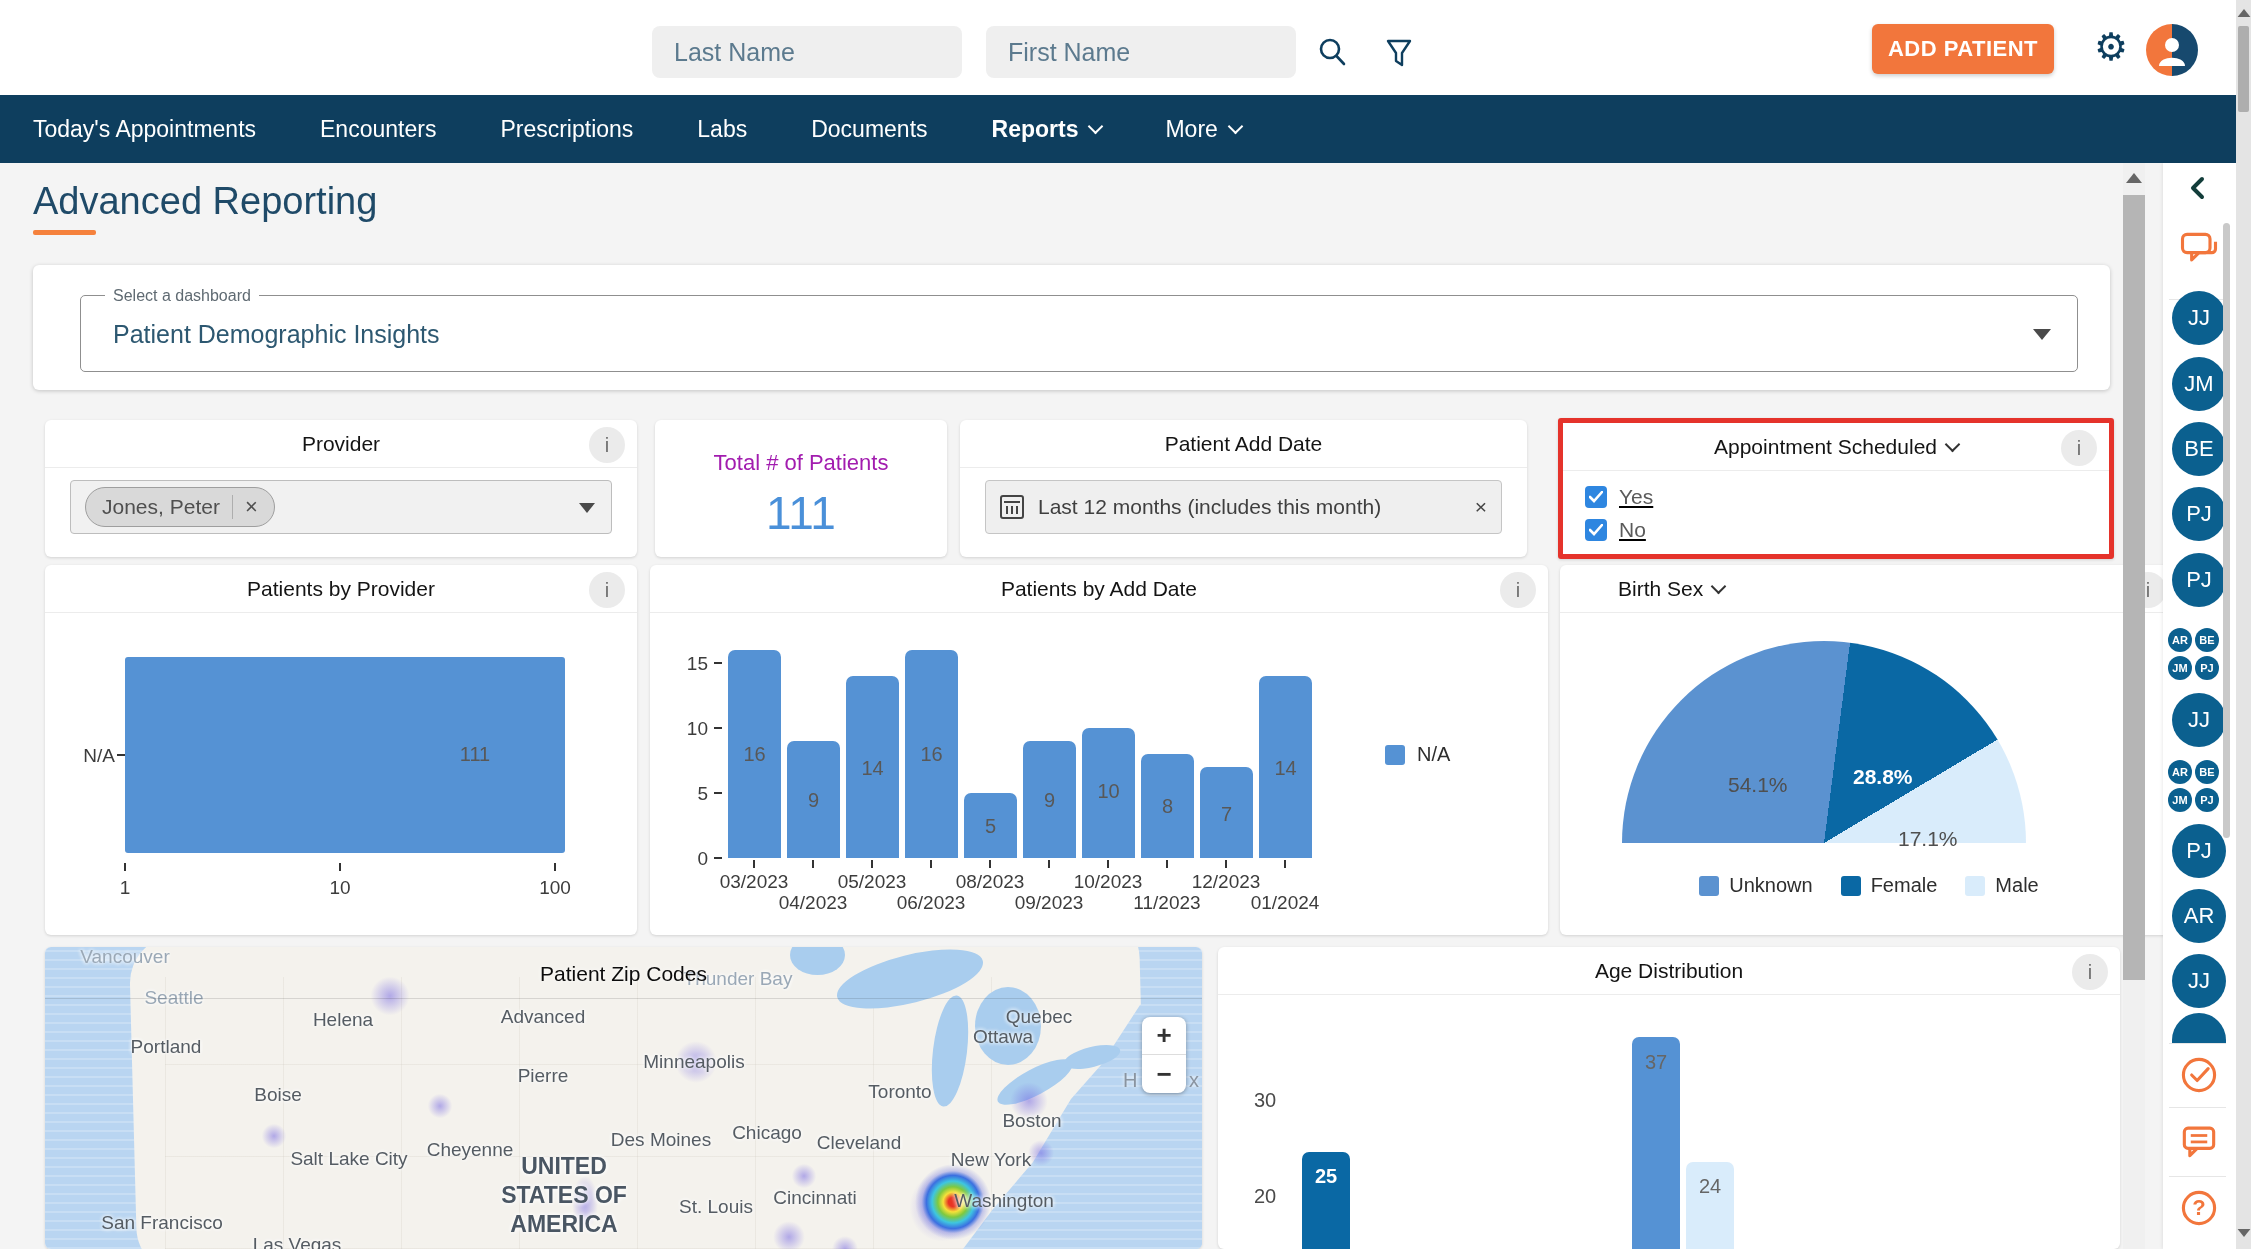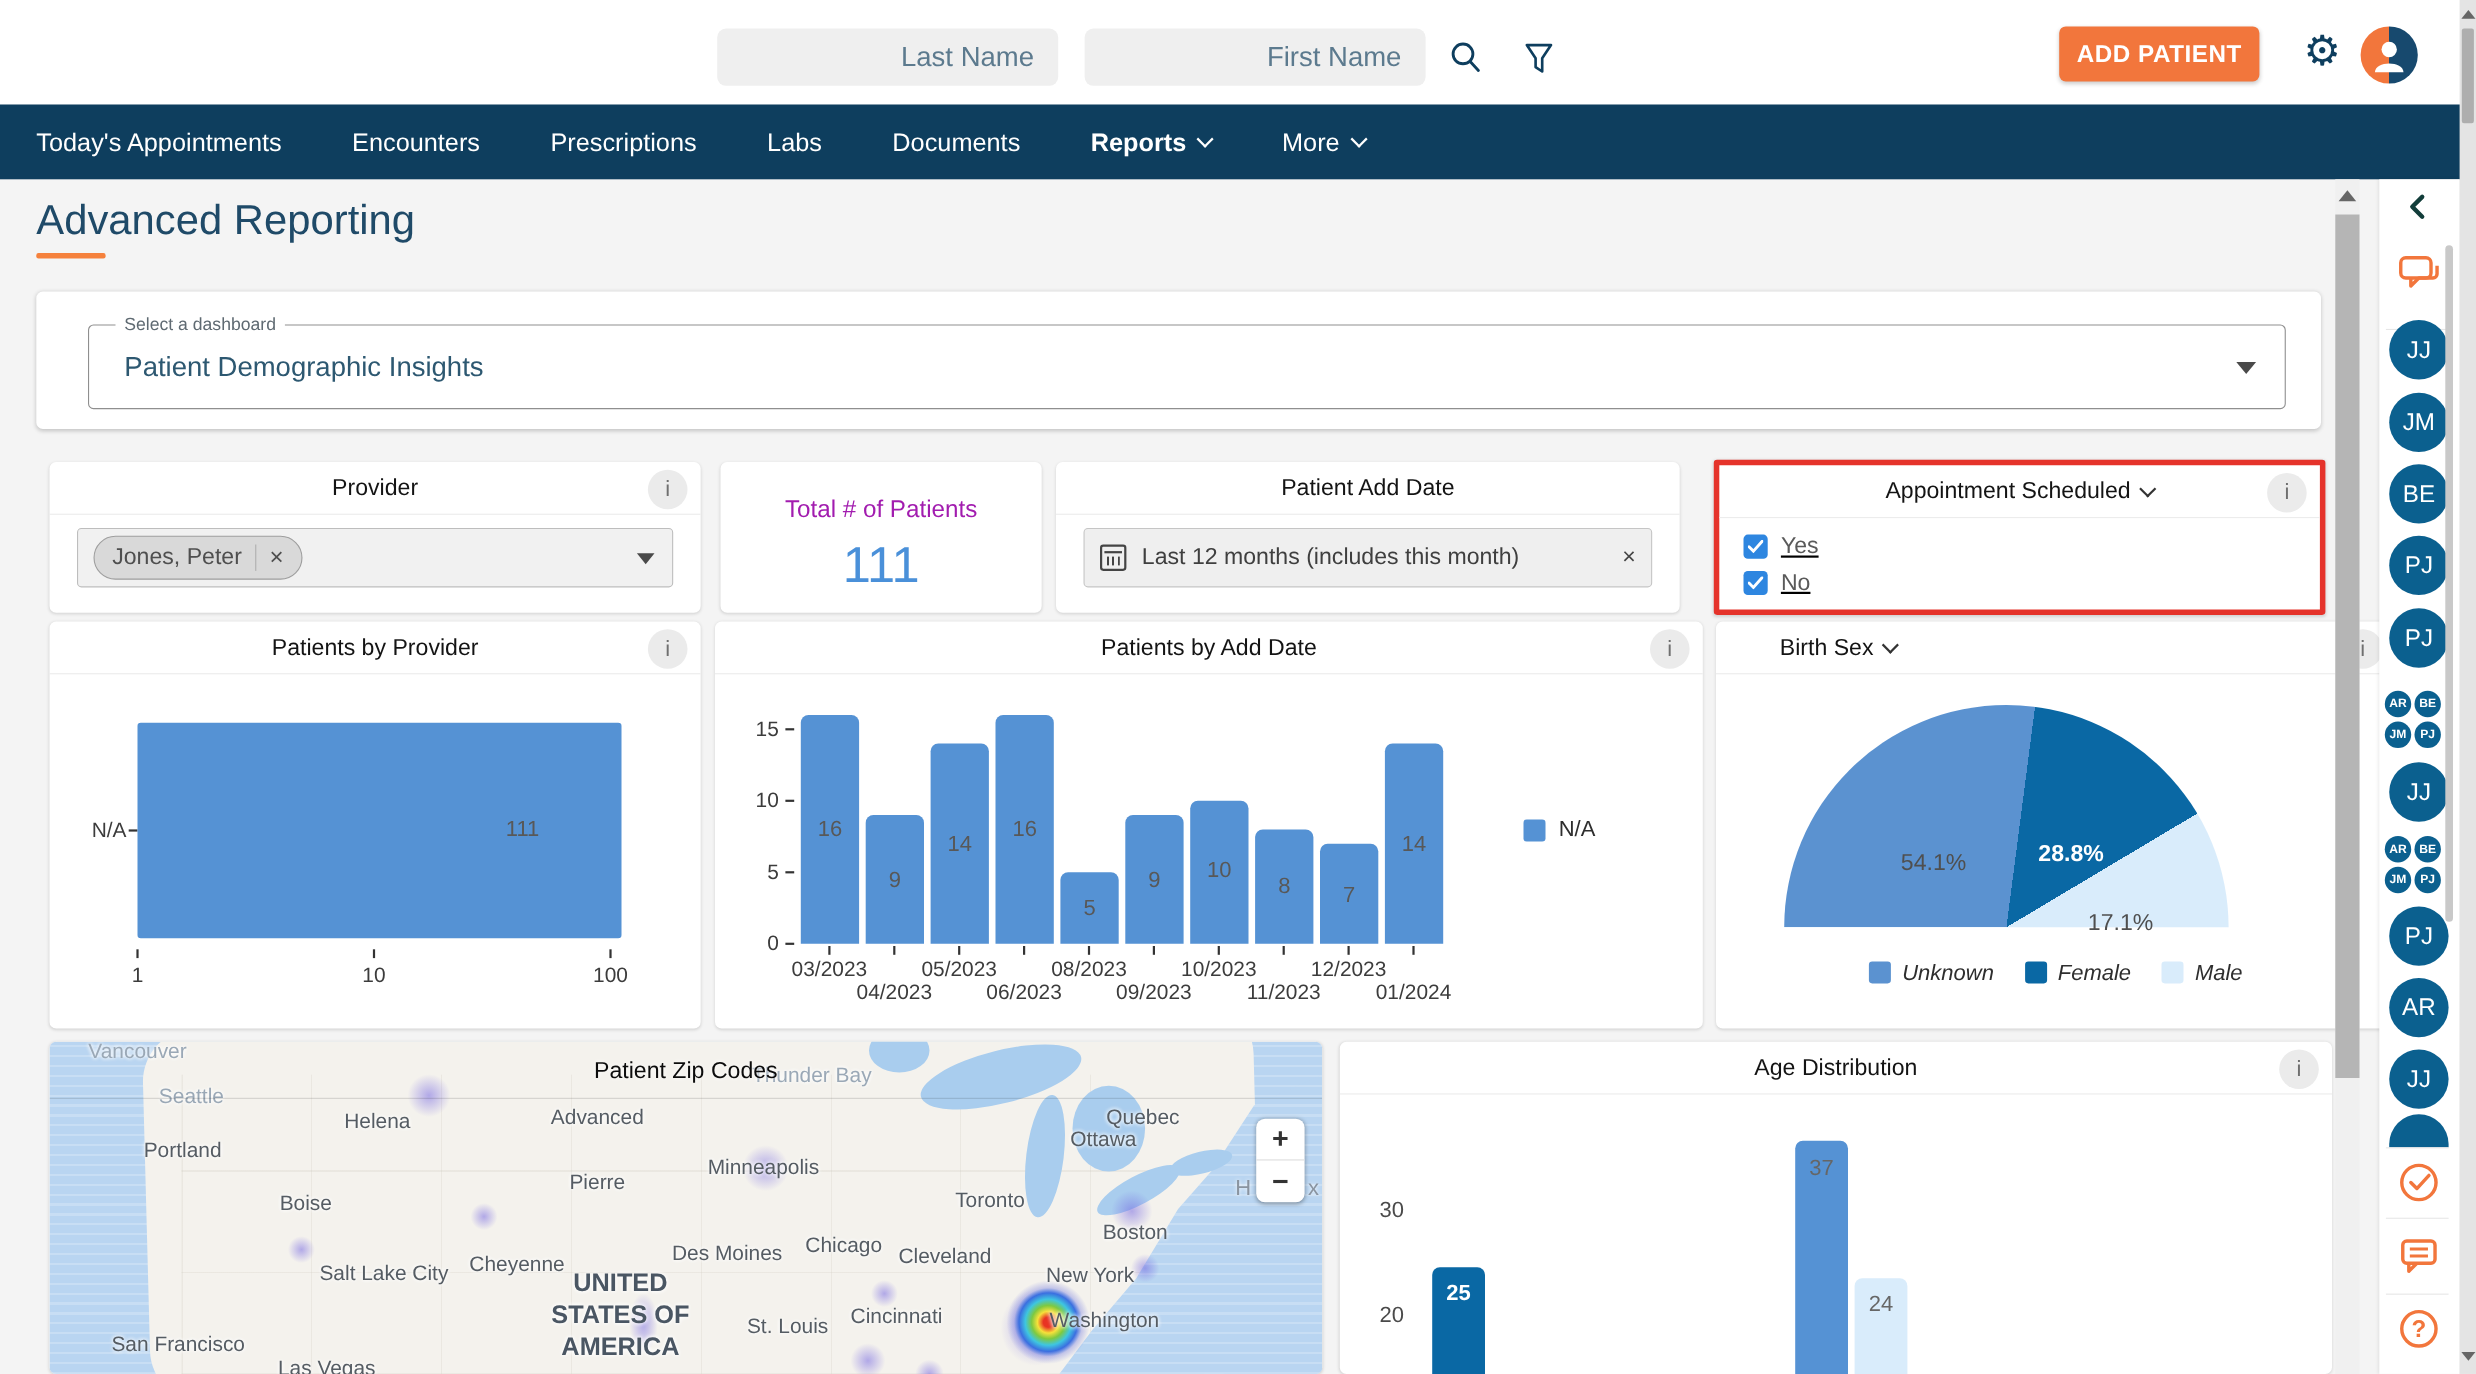--- a/index.html
+++ b/index.html
@@ -17,21 +17,21 @@
   #logo{left:45px;top:12px;width:260px;height:72px;}
   .logo-mark{position:absolute;left:0;top:2px;width:78px;height:72px;}
   .logo-mark div{position:absolute;border-radius:7px;}
   .lm-o-v{left:20px;top:0;width:24px;height:44px;background:var(--orange);}
   .lm-o-h{left:0;top:24px;width:46px;height:26px;background:var(--orange);}
   .lm-b-v{left:28px;top:16px;width:24px;height:54px;background:#1b67a8;}
   .lm-b-h{left:12px;top:28px;width:62px;height:26px;background:#1b67a8;}
   .lm-dark{left:28px;top:28px;width:24px;height:26px;background:#123f63;border-radius:4px;}
   .logo-text{position:absolute;left:92px;top:12px;font-size:46px;font-weight:bold;color:#1b67a8;letter-spacing:1px;}
   .hdr-input{position:absolute;top:26px;height:52px;background:#efefef;border:none;border-radius:8px;
-    font-size:25px;color:#33566b;padding:16px 22px;outline:none;text-align:right;}
+    font-size:25px;color:#33566b;padding:16px 22px;outline:none;}
   .hdr-input::placeholder{color:#5c7a8e;}
   #lastname{left:652px;width:310px;}
   #firstname{left:986px;width:310px;}
   .hdr-icon{position:absolute;top:36px;width:34px;height:34px;color:var(--navy);cursor:pointer;}
   #addpatient{left:1872px;top:24px;width:182px;height:50px;background:var(--orange);color:#fff;
     border:none;border-radius:6px;font-size:22px;font-weight:bold;letter-spacing:.5px;
     box-shadow:0 2px 4px rgba(0,0,0,.2);cursor:pointer;}
   #gear{left:2094px;top:28px;font-size:38px;line-height:38px;color:var(--navy);cursor:pointer;}
   #avatar-btn{left:2146px;top:24px;width:52px;height:52px;border-radius:50%;overflow:hidden;cursor:pointer;
     background:linear-gradient(90deg,var(--orange) 0 50%,#17496e 50% 100%);}
@@ -102,21 +102,21 @@
   .axis-lab{position:absolute;font-size:19px;color:#3c3c3c;}
   .bar-val{position:absolute;font-size:20px;color:#585858;text-align:center;}
   #pb-bar{position:absolute;left:80px;top:92px;width:440px;height:196px;background:var(--blue-mid);border-radius:3px;}
   .vbar{position:absolute;background:var(--blue-mid);border-radius:7px 7px 0 0;}
   .legend{position:absolute;display:flex;align-items:center;gap:12px;font-size:20px;color:#2e2e2e;}
   .legend .sq{width:20px;height:20px;border-radius:3px;background:var(--blue-mid);}
   #pie-semi{position:absolute;left:62px;top:76px;width:404px;height:202px;border-radius:202px 202px 0 0;
     background:conic-gradient(from -90deg at 50% 100%, #5b92d0 0 97.4deg, #0a68a4 97.4deg 149.2deg, #d9ecfb 149.2deg 180deg);}
   .pie-lab{position:absolute;font-size:21px;color:#4f4f4f;}
   #pie-legend{left:0;right:0;bottom:38px;display:flex;justify-content:center;gap:28px;position:absolute;}
-  .pl-item{display:flex;gap:10px;font-size:20px;color:#2e2e2e;font-style:italic;}
+  .pl-item{display:flex;align-items:center;gap:10px;font-size:20px;color:#2e2e2e;}
   .pl-item .sq{width:20px;height:20px;border-radius:3px;}
 
   
   #card-map{left:45px;top:947px;width:1157px;height:302px;overflow:hidden;}
   #card-age{left:1218px;top:947px;width:902px;height:302px;}
   .water{position:absolute;inset:0;background-color:#b9d5f1;
     background-image:repeating-linear-gradient(0deg,rgba(255,255,255,.22) 0 2px,transparent 2px 9px);}
   #land{position:absolute;left:88px;top:-24px;width:1010px;height:340px;background:#f4f2ed;border-radius:48px;
     transform:rotate(-1.5deg);}
   #land-grid{position:absolute;left:120px;top:30px;width:930px;height:272px;opacity:.5;

